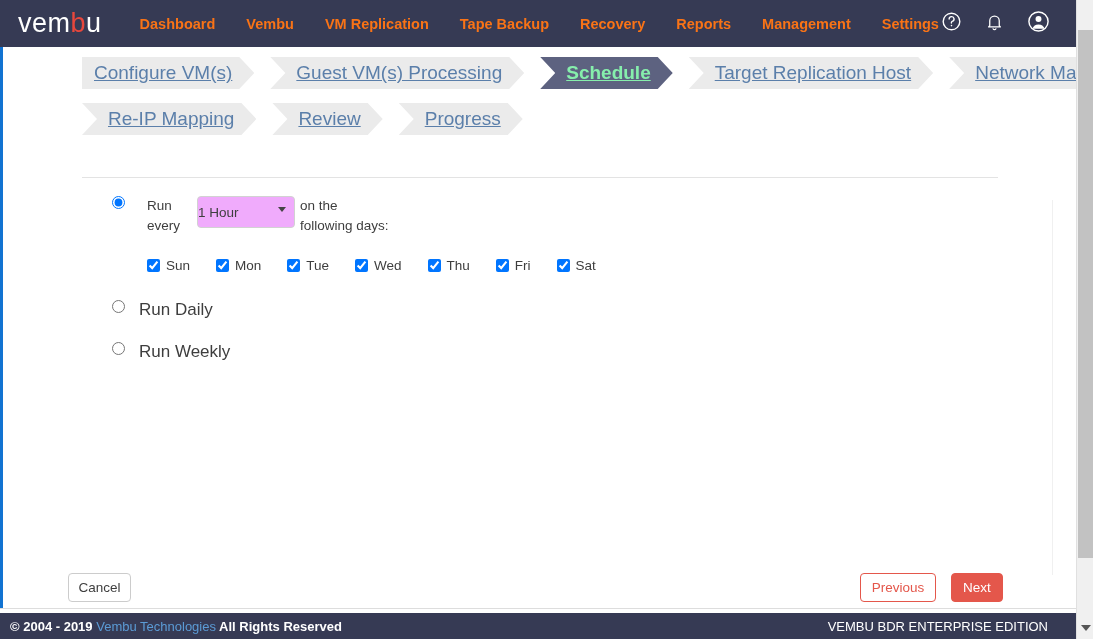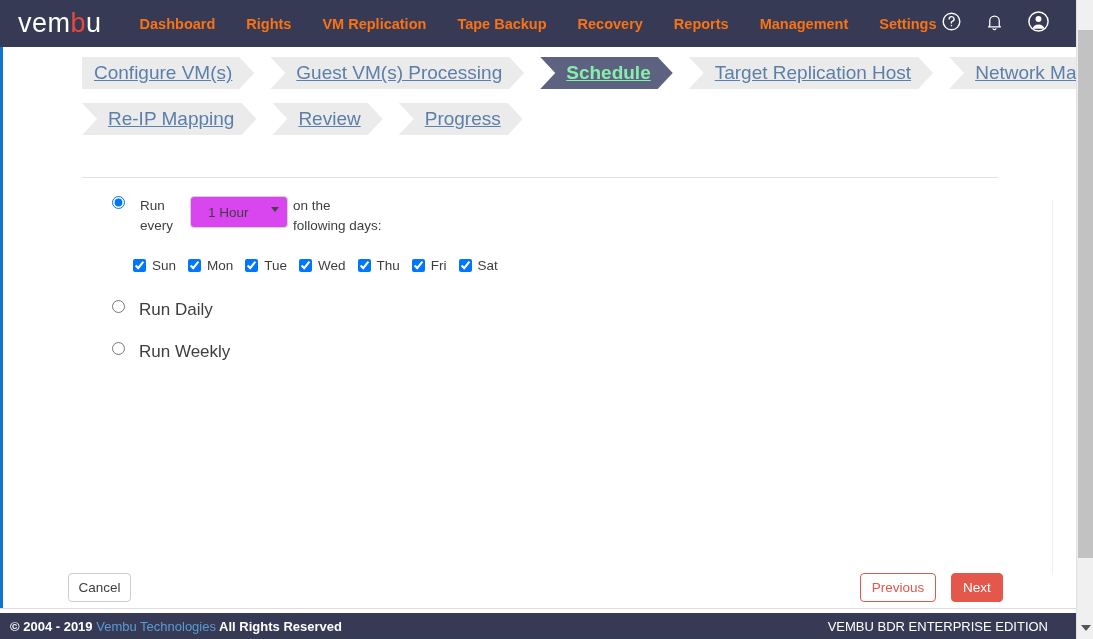--- a/index.html
+++ b/index.html
@@ -145,37 +145,37 @@
   }
 
   .opt-label {
     font-size: 17px;
     color: #3e3e3e;
     margin-left: 14px;
     line-height: 20px;
   }
   .run-every {
     width: 46px;
-    margin-left: 15px;
+    margin-left: 22px;
     font-size: 13.5px;
     color: #3e3e3e;
     line-height: 20px;
   }
 
   .freq-select {
     width: 98px;
     height: 32px;
     margin-left: 4px;
     border: 1px solid #d2d2d2;
     border-radius: 4px;
-    background: #d946ef;
+    background: #f0abfc;
     color: #3e3e3e;
     font-size: 13.5px;
     font-family: "Liberation Sans", sans-serif;
-    padding-left: 17px;
+    padding-left: 0;
     cursor: pointer;
     appearance: none;
     -webkit-appearance: none;
   }
   .select-shell { position: relative; display: inline-block; }
   .select-caret {
     position: absolute;
     right: 9px; top: 11px;
     width: 0; height: 0;
     border-left: 4px solid transparent;
@@ -191,21 +191,21 @@
     line-height: 20px;
   }
 
   
   .days {
     position: absolute;
     left: 133px; top: 258px;
     display: flex;
     align-items: center;
   }
-  .day { display: flex; align-items: center; margin-right: 12px; }
+  .day { display: flex; align-items: center; margin-right: 12px; margin-left: 14px; }
   .day input { width: 13px; height: 13px; }
   .day span {
     font-size: 13.5px;
     color: #3e3e3e;
     margin-left: 6px;
   }
 
   
   .inner-rule {
     position: absolute;
@@ -320,21 +320,21 @@
 
   <div class="topnav">
     <div class="logo">
       <span>vem</span>
         <span class="accent">b</span>
         <span>u</span>
     </div>
 
     <div class="navlinks">
       <span class="navlink">Dashboard</span>
-      <span class="navlink">Rights</span>
+      <span class="navlink">Vembu</span>
       <span class="navlink">VM Replication</span>
       <span class="navlink">Tape Backup</span>
       <span class="navlink">Recovery</span>
       <span class="navlink">Reports</span>
       <span class="navlink">Management</span>
       <span class="navlink">Settings</span>
     </div>
 
     <div class="navicons">
       <span class="navicon">

